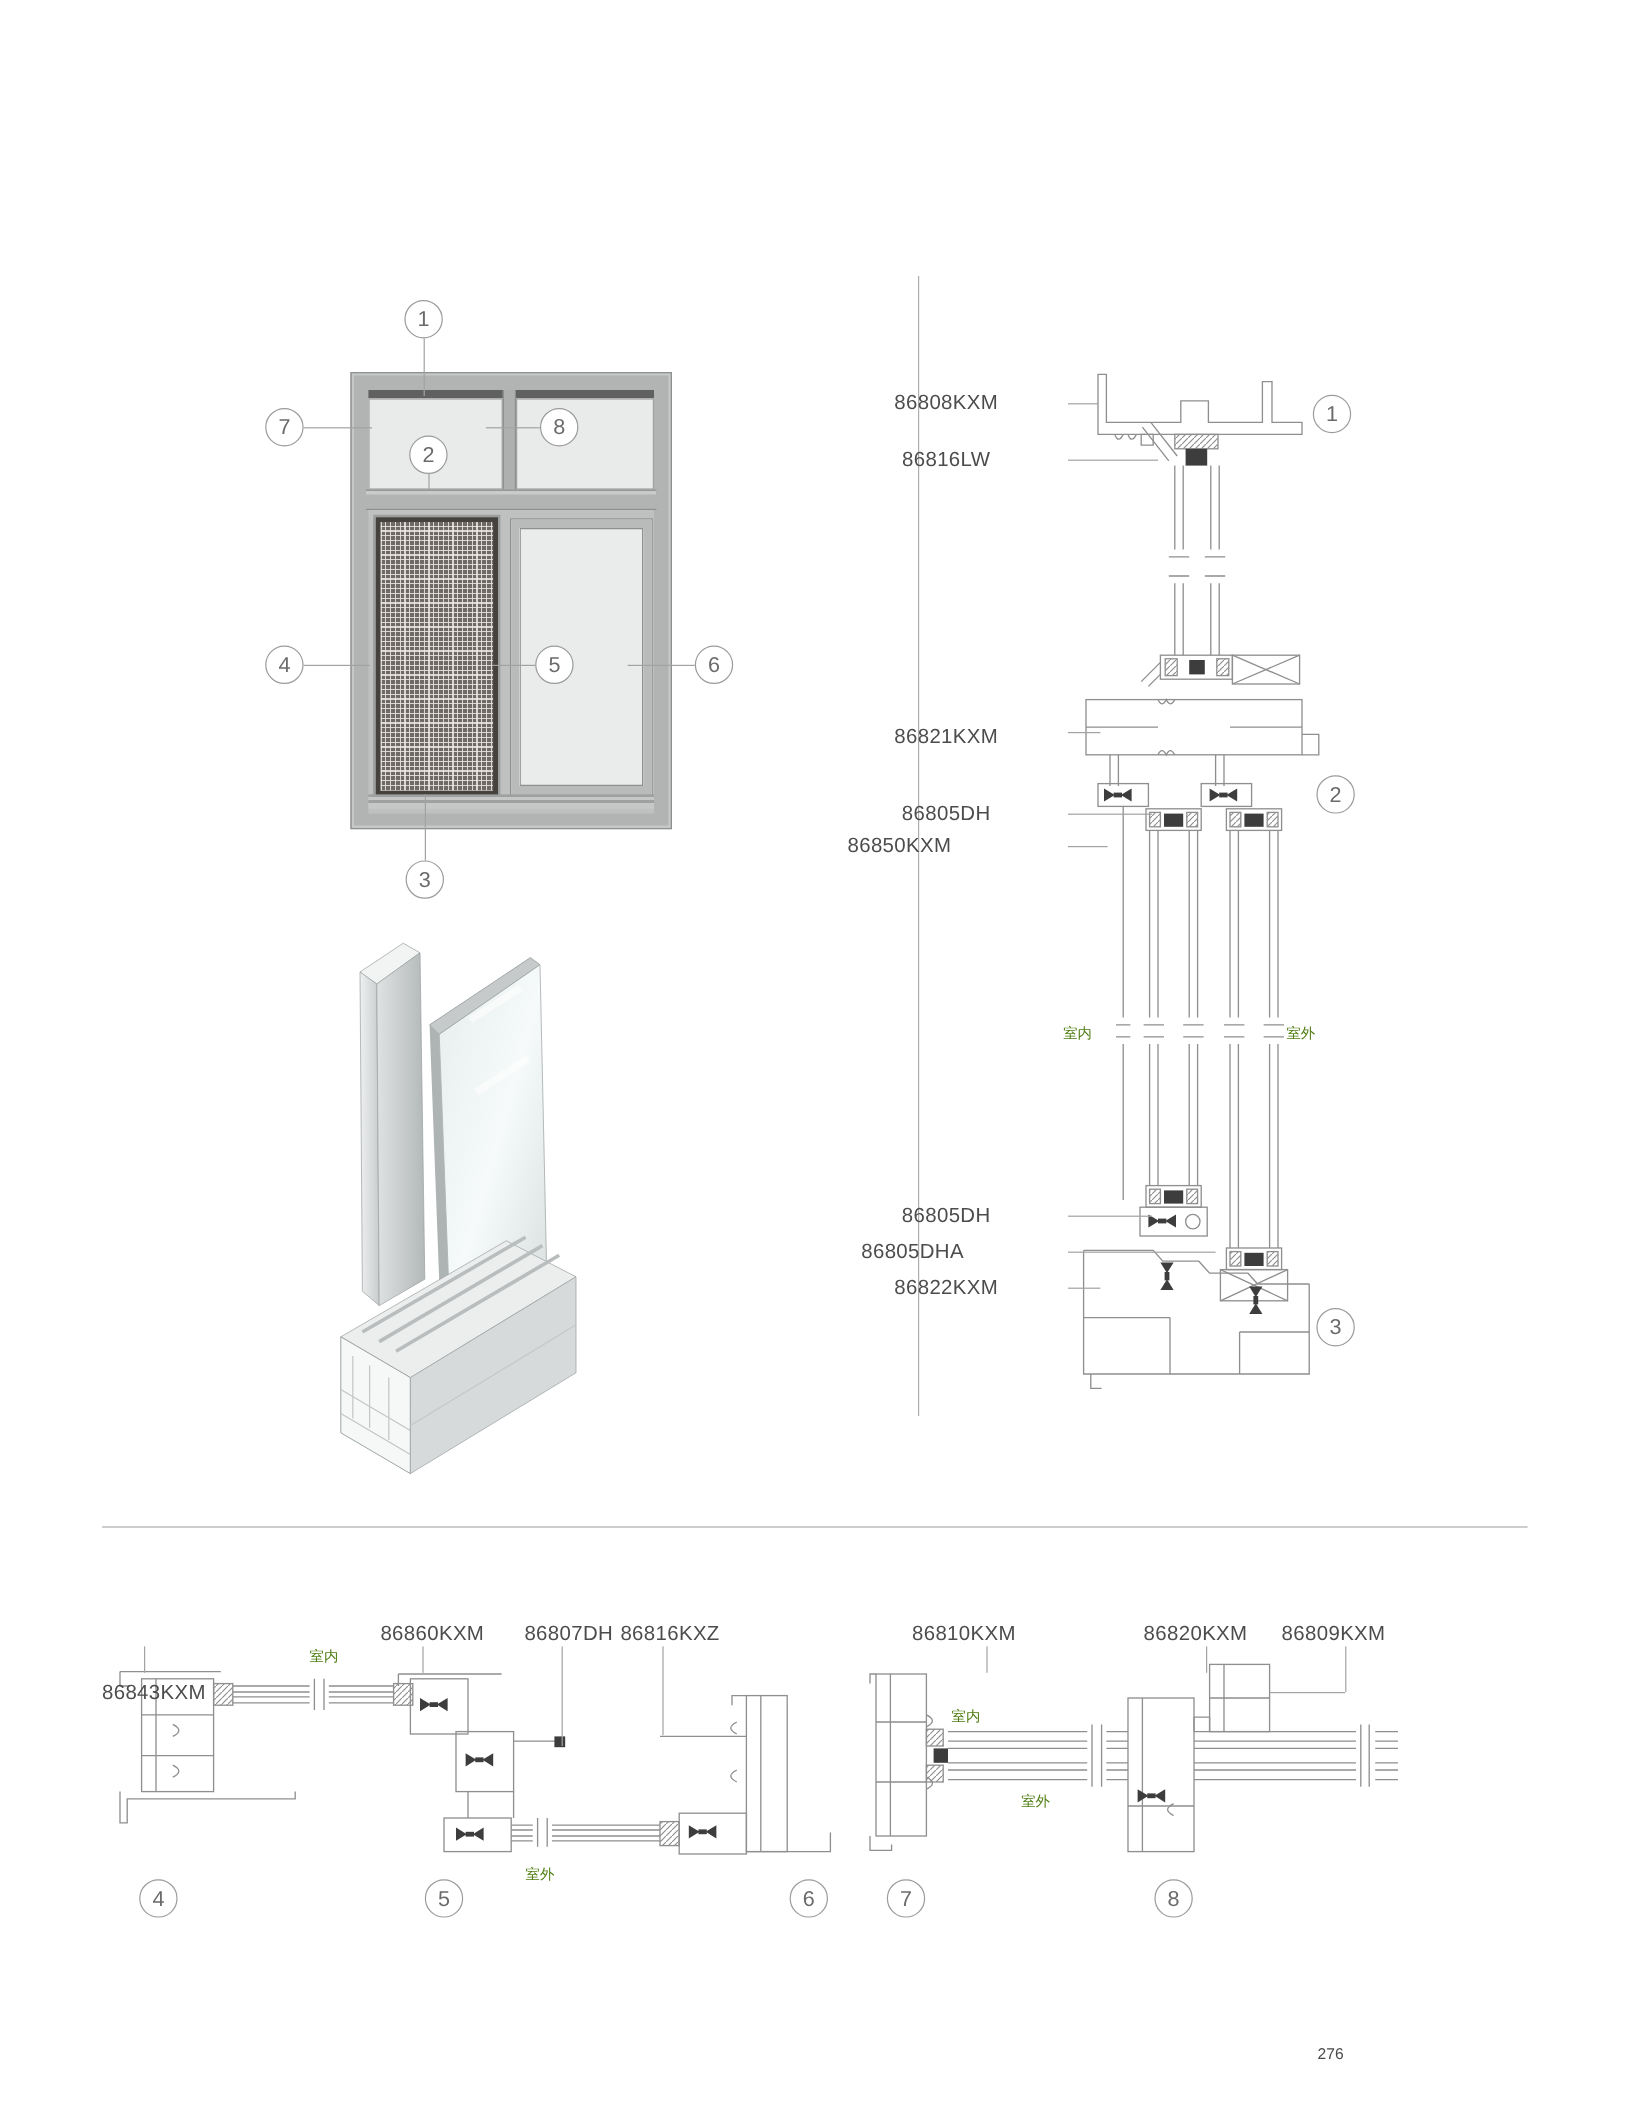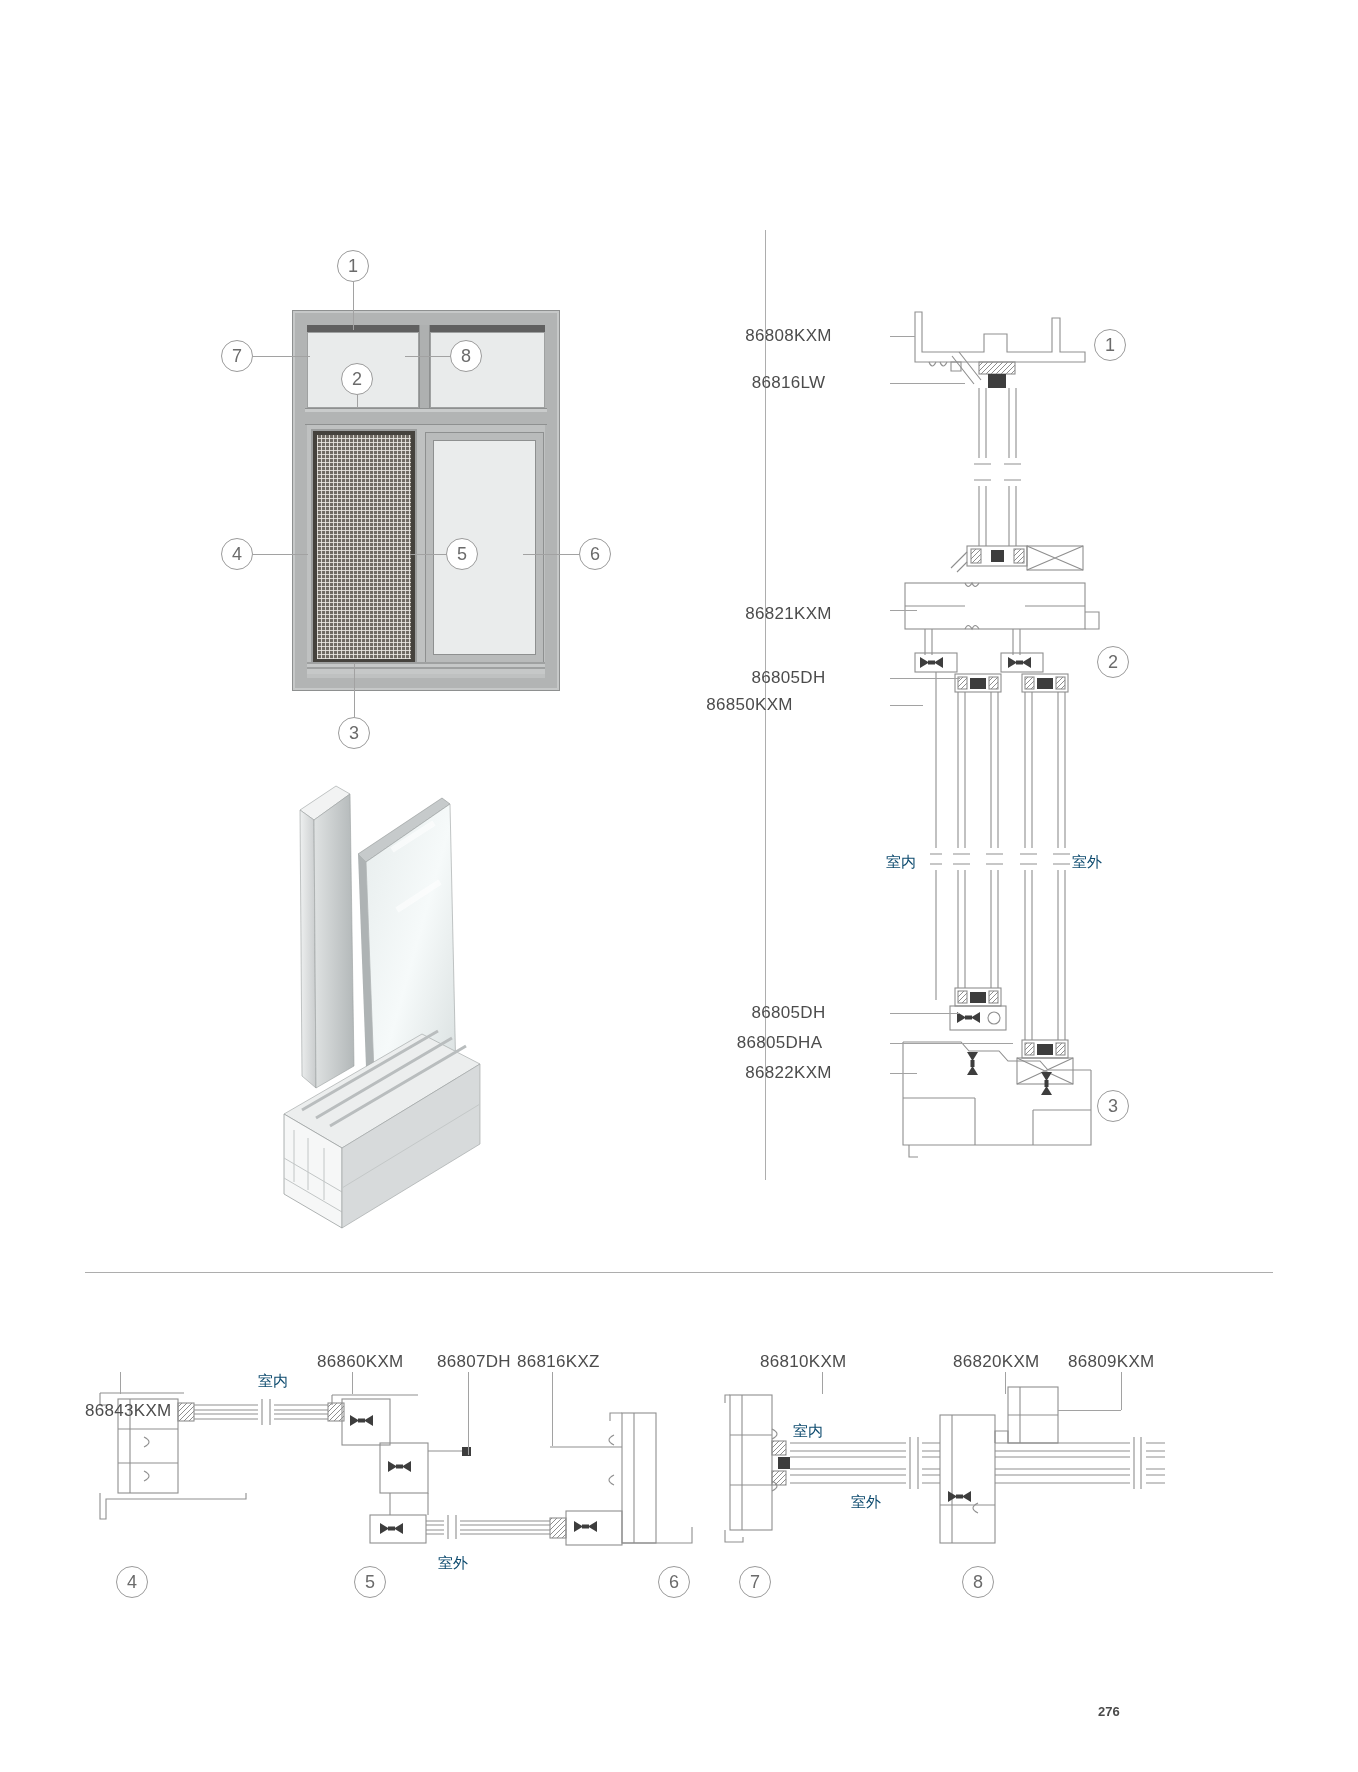--- a/index.html
+++ b/index.html
@@ -7,21 +7,21 @@
           font-family:"Liberation Sans","DejaVu Sans",sans-serif;}
   
   .co{position:absolute;width:32px;height:32px;border:1.5px solid #9b9b9b;border-radius:50%;
       background:#fff;color:#6b6b6b;font-size:18px;display:flex;align-items:center;justify-content:center;
       box-sizing:border-box;z-index:5;}
   
   .ld{position:absolute;background:#a2a2a2;z-index:4;}
   
   .plbl{position:absolute;font-size:17px;color:#4c4c4c;letter-spacing:.3px;white-space:nowrap;z-index:5;}
   .plbl-r{text-align:center;width:177px;}
-  .cjk{position:absolute;font-size:15px;color:#0c4a6e;white-space:nowrap;z-index:5;}
+  .cjk{position:absolute;font-size:12px;color:#4d7c0f;white-space:nowrap;z-index:5;}
   .divider{position:absolute;background:#adadad;}
   svg.abs{position:absolute;}
   
   .elev-frame{position:absolute;left:292px;top:310px;width:268px;height:381px;background:#b2b4b4;
       border:1px solid #8e9090;box-sizing:border-box;box-shadow:inset 0 0 0 2px #c6c8c8;}
   .elev-strip{position:absolute;left:14px;top:14px;width:238px;height:7px;background:#606060;}
   .elev-paneL{position:absolute;left:14px;top:21px;width:112px;height:76px;background:#e9ebeb;border:1px solid #9fa1a1;box-sizing:border-box;}
   .elev-mull{position:absolute;left:126px;top:14px;width:11px;height:83px;background:#aeb0b0;border-left:1px solid #8e9090;border-right:1px solid #8e9090;box-sizing:border-box;}
   .elev-paneR{position:absolute;left:137px;top:21px;width:115px;height:76px;background:#e9ebeb;border:1px solid #9fa1a1;box-sizing:border-box;}
   .elev-transom{position:absolute;left:12px;top:97px;width:242px;height:17px;background:#b2b4b4;
@@ -29,21 +29,21 @@
   .elev-bottom{position:absolute;left:14px;top:114px;width:238px;height:253px;background:#bfc1c1;}
   .elev-mesh{position:absolute;left:6px;top:6px;width:102px;height:232px;
       border:4px solid #45423d;box-sizing:border-box;outline:2px solid #9c9e9e;
       background-color:#6f6a63;
       background-image:repeating-linear-gradient(0deg,rgba(236,233,228,.85) 0 1px,transparent 1px 4px),
                        repeating-linear-gradient(90deg,rgba(236,233,228,.85) 0 1px,transparent 1px 4px);}
   .elev-slider{position:absolute;left:119px;top:8px;width:117px;height:229px;background:#eaecec;
       border:7px solid #b9bbbb;box-sizing:border-box;box-shadow:0 0 0 1px #8e9090,inset 0 0 0 1px #8e9090;}
   .elev-track{position:absolute;left:0px;top:237px;width:238px;height:12px;
       background:linear-gradient(#9fa1a1 0 2px,#c6c8c8 2px 5px,#9fa1a1 5px 7px,#c6c8c8 7px 12px);}
-  .pagenum{position:absolute;left:1098px;top:1704px;font-size:13px;font-weight:bold;color:#4a4a4a;}
+  .pagenum{position:absolute;left:1098px;top:1704px;font-size:13px;font-weight:normal;color:#4a4a4a;}
   .lineart{stroke:#8f8f8f;stroke-width:1.1;fill:none;}
 </style>
 </head>
 <body>
 
 <div class="canvas">
 
   <div class="elev-frame">
     <div class="elev-strip"></div>
     <div class="elev-paneL"></div>
@@ -198,21 +198,21 @@
       <use href="#btv" x="146" y="772" fill="#3d3d3d" stroke="none"></use>
     </g>
   </svg>
 
   <div class="plbl plbl-r" style="left:700px;top:326px">86808KXM</div>
   <div class="plbl plbl-r" style="left:700px;top:373px">86816LW</div>
   <div class="plbl plbl-r" style="left:700px;top:604px">86821KXM</div>
   <div class="plbl plbl-r" style="left:700px;top:668px">86805DH</div>
   <div class="plbl plbl-r" style="left:661px;top:695px">86850KXM</div>
   <div class="plbl plbl-r" style="left:700px;top:1003px">86805DH</div>
-  <div class="plbl plbl-r" style="left:691px;top:1033px">86805DHA</div>
+  <div class="plbl plbl-r" style="left:672px;top:1033px">86805DHA</div>
   <div class="plbl plbl-r" style="left:700px;top:1063px">86822KXM</div>
 
   <div class="ld" style="left:890px;top:336px;width:25px;height:1px"></div>
   <div class="ld" style="left:890px;top:383px;width:75px;height:1px"></div>
   <div class="ld" style="left:890px;top:610px;width:27px;height:1px"></div>
   <div class="ld" style="left:890px;top:678px;width:70px;height:1px"></div>
   <div class="ld" style="left:890px;top:705px;width:33px;height:1px"></div>
   <div class="ld" style="left:890px;top:1013px;width:70px;height:1px"></div>
   <div class="ld" style="left:890px;top:1043px;width:123px;height:1px"></div>
   <div class="ld" style="left:890px;top:1073px;width:27px;height:1px"></div>

